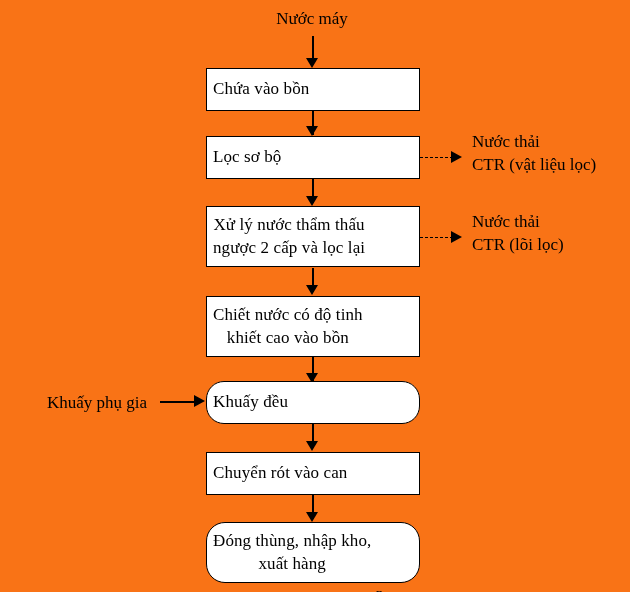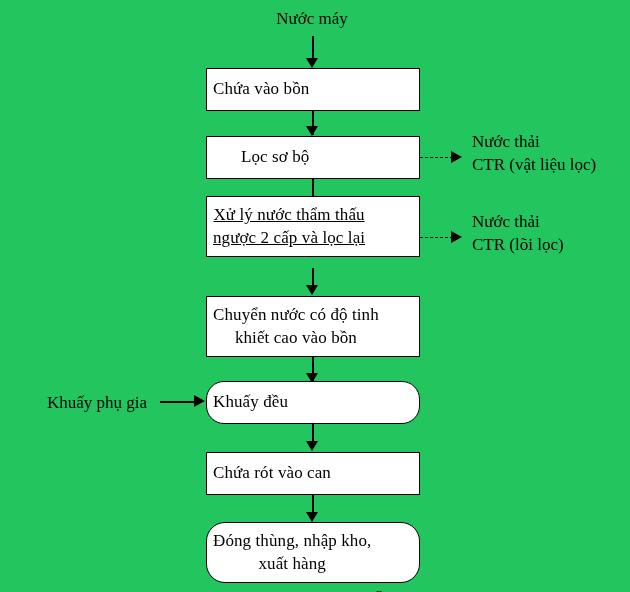--- a/index.html
+++ b/index.html
@@ -4,21 +4,21 @@
 <style>
   html, body {
     margin: 0;
     padding: 0;
     background: #ffffff;
   }
   #flowchart {
     position: relative;
     width: 630px;
     height: 592px;
-    background: #22c55e;
+    background: #f97316;
     font-family: "Liberation Serif", "DejaVu Serif", serif;
     color: #000000;
     overflow: hidden;
   }
 
   
   .node {
     position: absolute;
     left: 206px;
     width: 214px;
@@ -108,66 +108,66 @@
   <div class="vline" style="top:36px; height:28px;"></div>
   <div class="arrow-down" style="top:58px;"></div>
 
   <div class="node one-line" style="top:68px;">
     <span class="node-label">Chứa vào bồn</span>
   </div>
 
   <div class="vline" style="top:111px; height:24px;"></div>
   <div class="arrow-down" style="top:126px;"></div>
 
-  <div class="node one-line" style="top:136px;padding-left:28px;">
+  <div class="node one-line" style="top:136px;">
     <span class="node-label">Lọc sơ bộ</span>
   </div>
 
   <div class="dash-line" style="left:420px; top:157px; width:33px;"></div>
   <div class="arrow-right" style="left:451px; top:151px;"></div>
   <div class="free-text left" style="left:472px; top:131px; width:158px;">Nước thải
 CTR (vật liệu lọc)</div>
 
   <div class="vline" style="top:179px; height:24px;"></div>
   <div class="arrow-down" style="top:196px;"></div>
 
-  <div class="node two-line" style="top:196px;text-decoration:underline;">
+  <div class="node two-line" style="top:206px;">
     <span class="node-label">Xử lý nước thẩm thấu
 ngược 2 cấp và lọc lại</span>
   </div>
 
   <div class="dash-line" style="left:420px; top:237px; width:33px;"></div>
   <div class="arrow-right" style="left:451px; top:231px;"></div>
   <div class="free-text left" style="left:472px; top:211px; width:158px;">Nước thải
 CTR (lõi lọc)</div>
 
   <div class="vline" style="top:268px; height:24px;"></div>
   <div class="arrow-down" style="top:285px;"></div>
 
   <div class="node two-line" style="top:296px;">
-    <span class="node-label">Chuyển nước có độ tinh
+    <span class="node-label">Chiết nước có độ tinh
 khiết cao vào bồn</span>
   </div>
 
   <div class="vline" style="top:357px; height:24px;"></div>
   <div class="arrow-down" style="top:373px;"></div>
 
   <div class="free-text left" style="left:47px; top:392px; width:130px;">Khuấy phụ gia</div>
   <div class="solid-line" style="left:160px; top:401px; width:36px;"></div>
   <div class="arrow-right" style="left:194px; top:395px;"></div>
 
   <div class="node one-line" style="top:381px;border-radius:18px;">
     <span class="node-label">Khuấy đều</span>
   </div>
 
   <div class="vline" style="top:424px; height:24px;"></div>
   <div class="arrow-down" style="top:441px;"></div>
 
   <div class="node one-line" style="top:452px;">
-    <span class="node-label">Chứa rót vào can</span>
+    <span class="node-label">Chuyển rót vào can</span>
   </div>
 
   <div class="vline" style="top:495px; height:24px;"></div>
   <div class="arrow-down" style="top:512px;"></div>
 
   <div class="node two-line" style="top:522px;border-radius:19px;">
     <span class="node-label">Đóng thùng, nhập kho,
 xuất hàng</span>
   </div>
 

